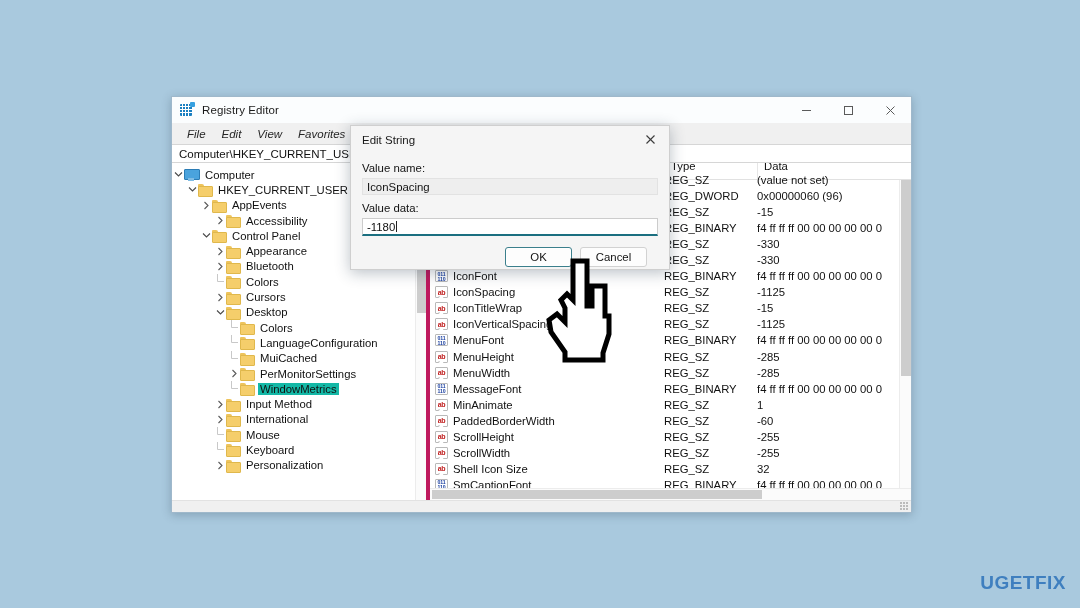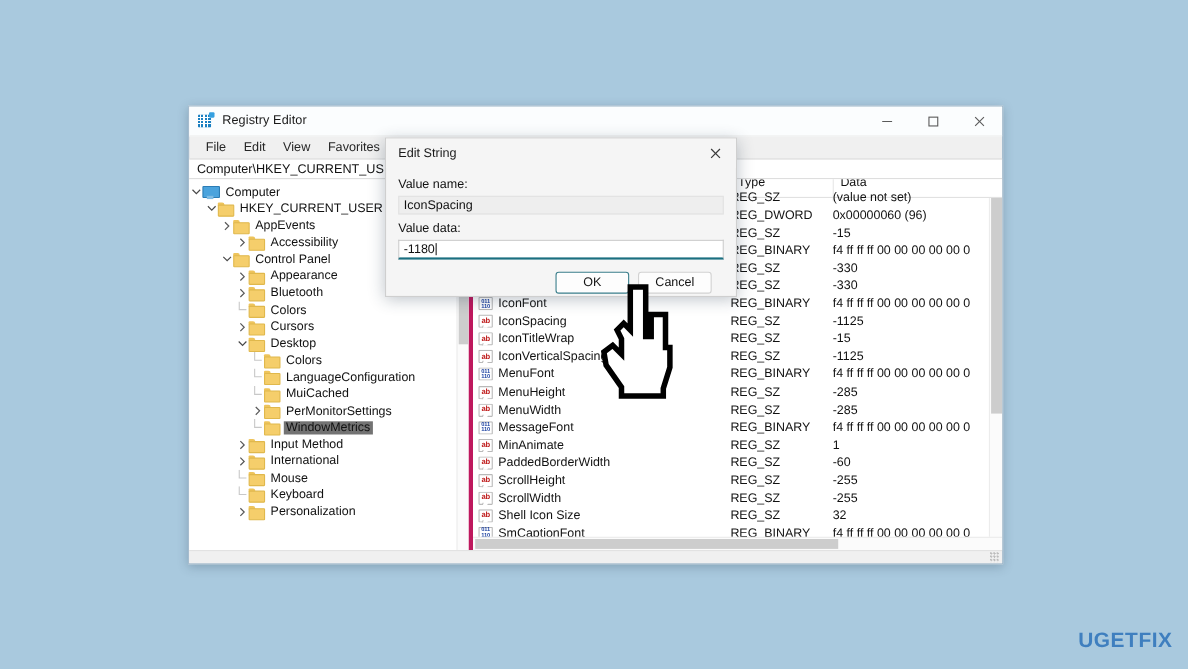--- a/index.html
+++ b/index.html
@@ -43,21 +43,21 @@
   .tb-spacer { flex: 1 1 auto; }
   .wbtn {
     width: 42px; height: 27px; display:flex; align-items:center; justify-content:center;
     color:#5a5a5a;
   }
   .wbtn svg { display:block; }
 
   
   .menubar {
     height: 20px; display:flex; align-items:center;
-    padding-left: 7px; gap: 0px; flex:0 0 auto;
+    padding-left: 7px; gap: 0px; flex:0 0 auto;font-style:italic;
   }
   .menubar .mi {
     font-size: 11.5px; color:#262626; padding: 0 8px; line-height: 20px;
   }
 
   
   .addrbar {
     height: 19px; background:#ffffff; border:1px solid #d6d6d6; border-left:none; border-right:none;
     display:flex; align-items:center; padding-left:7px; flex:0 0 auto;
     font-size:11.5px; color:#111; white-space:nowrap; overflow:hidden;
@@ -95,21 +95,21 @@
   }
   .pcicon::before{
     content:""; position:absolute; left:0; top:0; width:14px; height:9px;
     background:#4aa3dd; border:1px solid #2b7cb5; border-radius:1px;
   }
   .pcicon::after{
     content:""; position:absolute; left:4px; top:9px; width:6px; height:3px;
     background:#7fbce4;
   }
   .tlabel { padding: 0 2px; }
-  .trow.sel .tlabel { background:#737373; }
+  .trow.sel .tlabel { background:#14b8a6; }
 
   
   .tscroll {
     position:absolute; right:0; top:0; width:11px; height:100%;
     background:#fbfbfb; border-left:1px solid #ececec;
   }
   .tscroll .thumb { position:absolute; left:1px; top:0px; width:9px; height:150px; background:#cdcdcd; }
 
   
   .listpane { flex:1 1 auto; background:#ffffff; position:relative; overflow:hidden; min-width:0;}

